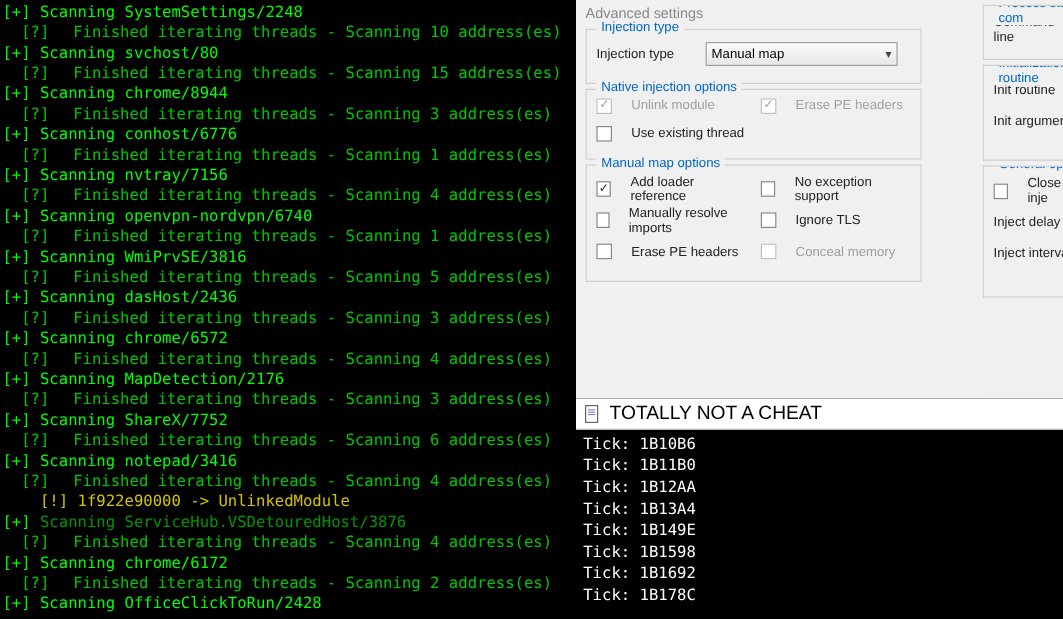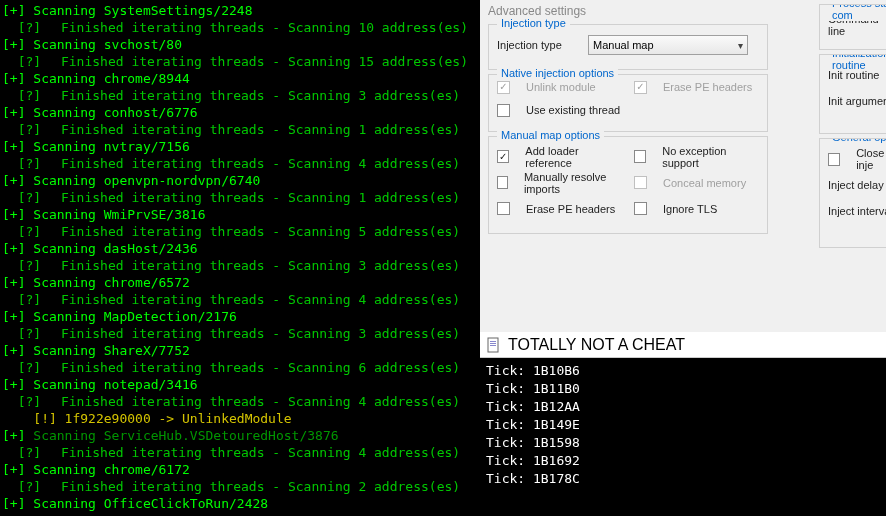--- a/index.html
+++ b/index.html
@@ -135,29 +135,29 @@
               </div>
           </div>
           <div class="col">
             <div class="opt-row">
                 <span class="cb">
                   <span class="box"></span>
                   <span>No exception support</span>
                 </span>
               </div>
             <div class="opt-row">
+                <span class="cb">
+                  <span class="box"></span>
+                  <span>Ignore TLS</span>
+                </span>
+              </div>
+            <div class="opt-row">
                 <span class="cb disabled">
                   <span class="box"></span>
                   <span>Conceal memory</span>
-                </span>
-              </div>
-            <div class="opt-row">
-                <span class="cb">
-                  <span class="box"></span>
-                  <span>Ignore TLS</span>
                 </span>
               </div>
           </div>
         </div>
       </div>
     </div>
 
     <div class="right-cut">
       <div class="right-section" style="height:46px">
         <div class="section-title">Process startup com</div>
@@ -205,18 +205,19 @@
         <rect x="4" y="4" width="6" height="1" fill="#88c"></rect>
         <rect x="4" y="6" width="6" height="1" fill="#88c"></rect>
         <rect x="4" y="8" width="6" height="1" fill="#88c"></rect>
       </svg>
     <span>TOTALLY NOT A CHEAT</span>
   </div>
   <div class="tick-list" id="ticklist">
       <div>Tick: 1B10B6</div>
       <div>Tick: 1B11B0</div>
       <div>Tick: 1B12AA</div>
+      <div>Tick: 1B13A4</div>
       <div>Tick: 1B149E</div>
       <div>Tick: 1B1598</div>
       <div>Tick: 1B1692</div>
       <div>Tick: 1B178C</div>
     </div>
 </div>
 
 </body></html>

